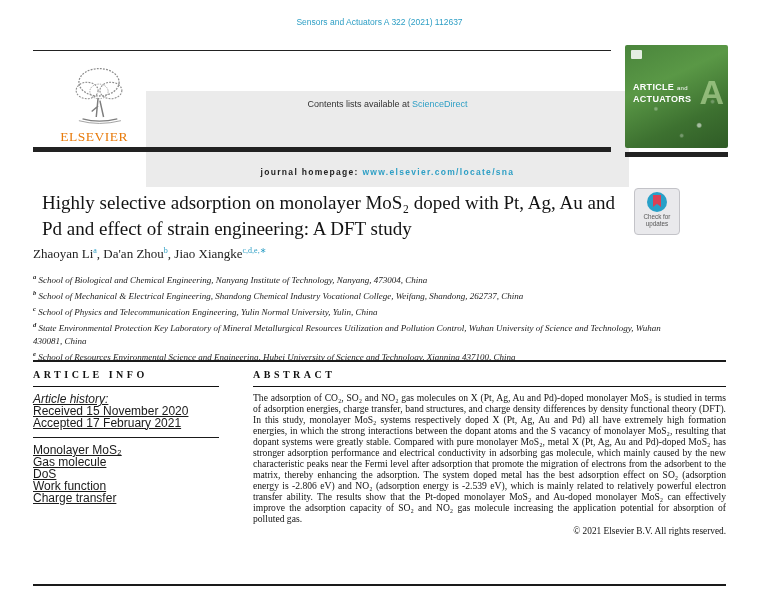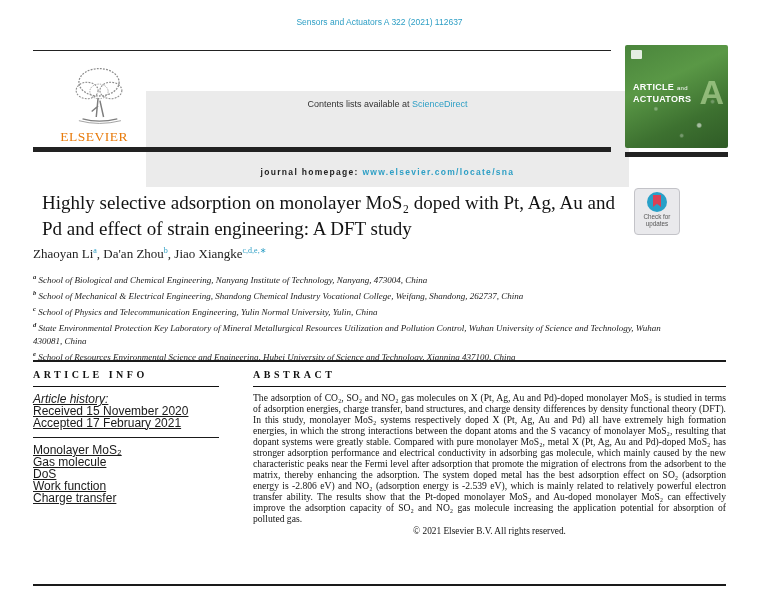--- a/index.html
+++ b/index.html
@@ -71,21 +71,21 @@
 
   
   .info-col{position:absolute;left:33px;top:394px;width:186px;font-family:"Liberation Sans",sans-serif;
             font-size:12px;line-height:11.8px;color:#1a1a1a;text-decoration:underline;}
   .italic-label{font-style:italic;}
   .info-divider{border:none;border-top:1.2px solid #1a1a1a;margin:8px 0 7px 0;width:186px;}
 
   
   .abstract-col{position:absolute;left:253px;top:392px;width:473px;}
   .abstract-text{margin:0;font-size:9.6px;line-height:11px;text-align:justify;color:#111;}
-  .copyright{text-align:center;font-size:9.3px;margin-top:2px;color:#111;}
+  .copyright{text-align:right;font-size:9.3px;margin-top:2px;color:#111;}
 </style>
 </head>
 <body>
 
 <div class="page">
 
   <div class="citation">Sensors and Actuators A 322 (2021) 112637</div>
 
   <div class="banner">
     <div class="logo-box">

